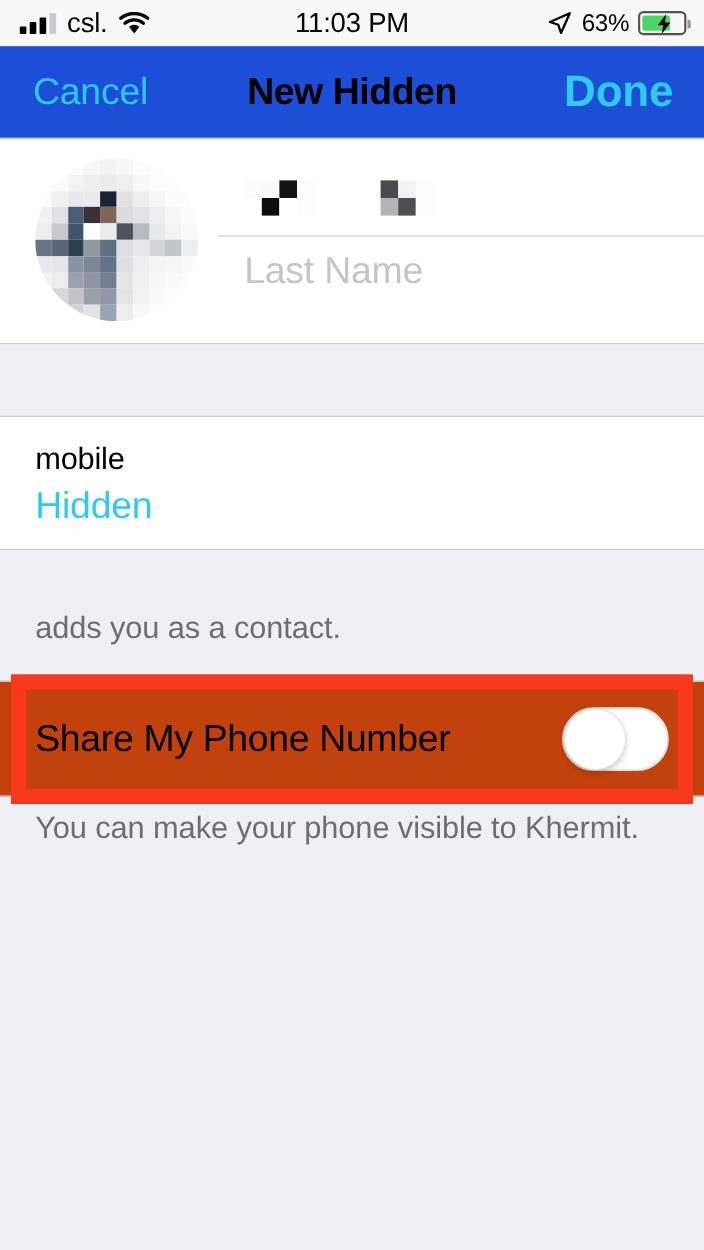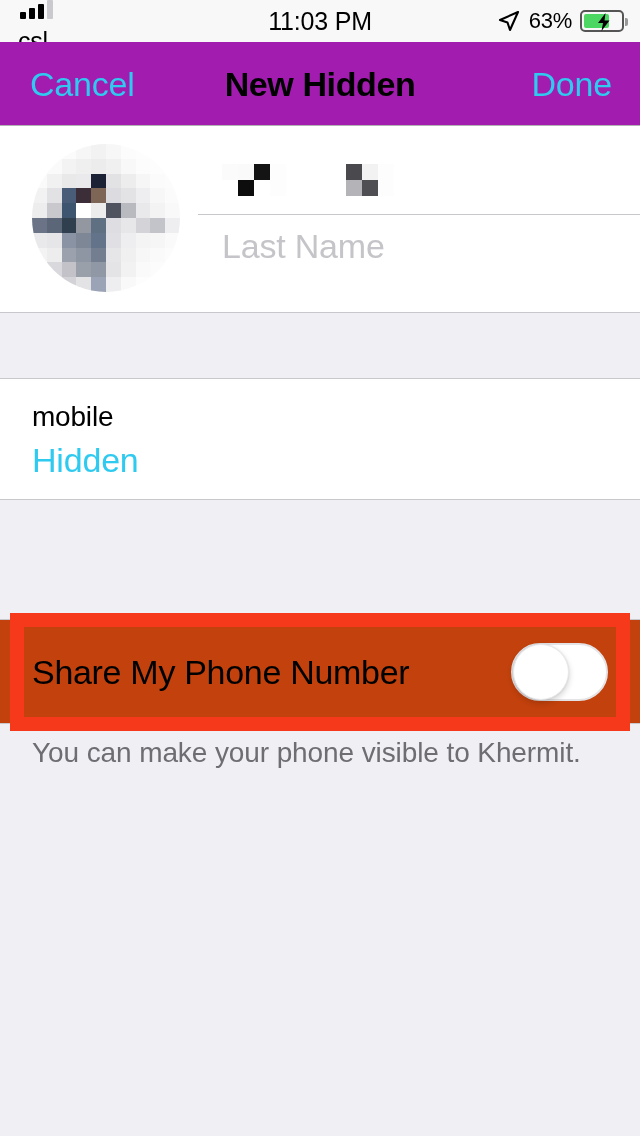--- a/index.html
+++ b/index.html
@@ -32,21 +32,20 @@
     align-items: center;
   }
   .status-left {
     position: absolute;
     left: 18px;
     top: 0;
     height: 42px;
     display: flex;
     align-items: center;
     gap: 10px;
-    flex-direction: column;
   }
   .signal-bars {
     display: flex;
     align-items: flex-end;
     gap: 3px;
     height: 20px;
   }
   .signal-bars i {
     display: block;
     width: 6px;
@@ -126,21 +125,21 @@
     width: 20px;
     height: 18px;
   }
 
   
   .nav-bar {
     position: absolute;
     top: 42px; left: 0;
     width: 640px;
     height: 84px;
-    background: #a21caf;
+    background: #1d4ed8;
     border-bottom: 1px solid #b2b2b2;
     box-sizing: border-box;
   }
   .nav-cancel {
     position: absolute;
     left: 30px;
     top: 50%;
     transform: translateY(-50%);
     font-size: 34px;
     color: #2fcaf0;
@@ -155,23 +154,23 @@
     font-size: 34px;
     font-weight: bold;
     color: #000;
     letter-spacing: -0.4px;
   }
   .nav-done {
     position: absolute;
     right: 28px;
     top: 50%;
     transform: translateY(-50%);
-    font-size: 34px;
+    font-size: 40px;
     color: #2fcaf0;
-    font-weight: normal;
+    font-weight: bold;
     letter-spacing: -0.2px;
   }
 
   
   .name-section {
     position: absolute;
     top: 126px; left: 0;
     width: 640px;
     height: 187px;
     background: #ffffff;
@@ -571,20 +570,21 @@
   </div>
 
   <div class="gap-section"></div>
 
   <div class="phone-section">
     <div class="phone-label">mobile</div>
     <div class="phone-value">Hidden</div>
   </div>
 
   <div class="footer-note-1">
+    <div class="line line-2">adds you as a contact.</div>
   </div>
 
   <div class="share-row">
     <div class="share-label">Share My Phone Number</div>
     <div class="toggle">
       <div class="toggle-knob"></div>
     </div>
   </div>
 
   <div class="annotation-box"></div>

